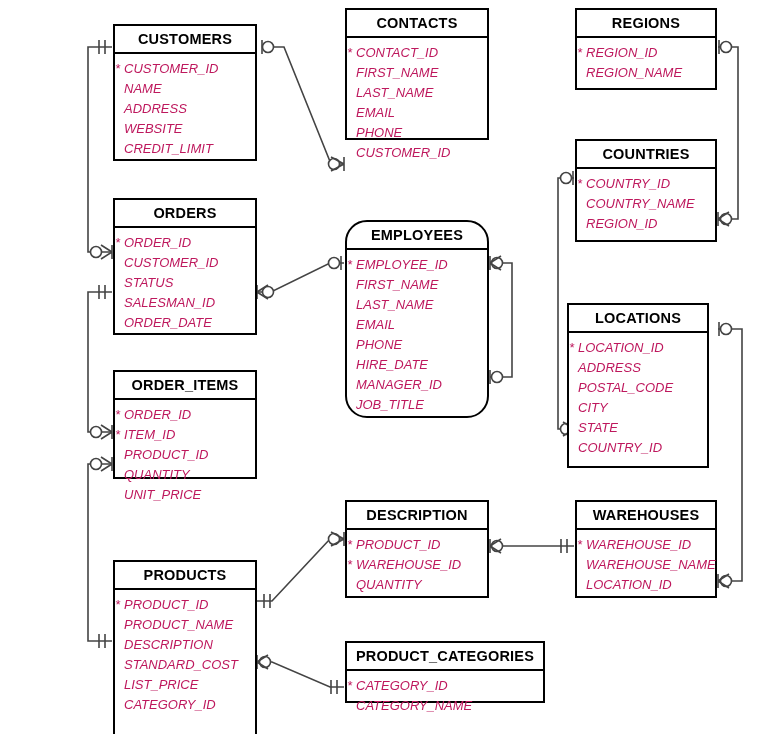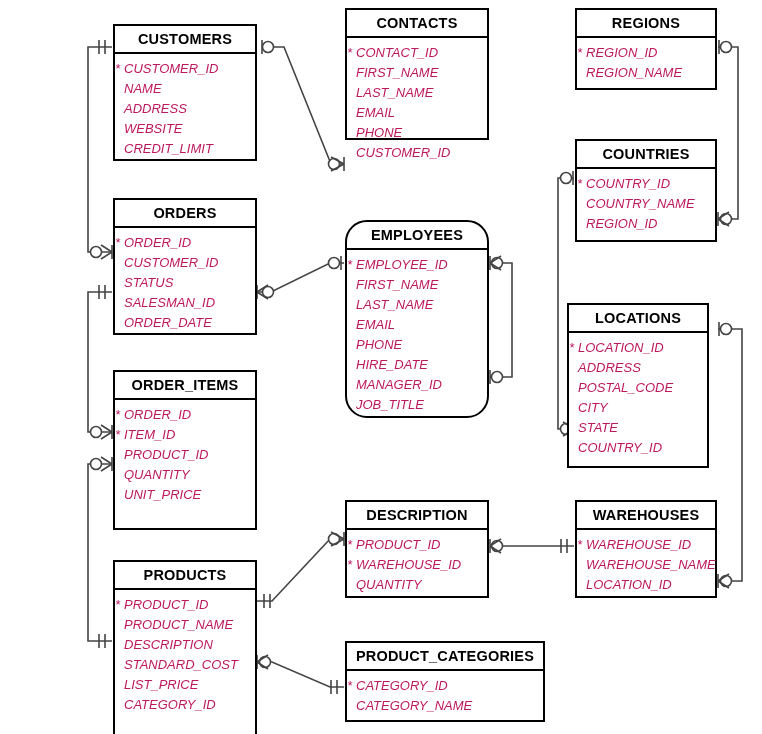--- a/index.html
+++ b/index.html
@@ -241,21 +241,21 @@
         <div class="entity-title">LOCATIONS</div>
         <div class="attr-list">
           <div class="attr"><span class="pk">*</span><span class="nm">LOCATION_ID</span></div>
           <div class="attr"><span class="pk"></span><span class="nm">ADDRESS</span></div>
           <div class="attr"><span class="pk"></span><span class="nm">POSTAL_CODE</span></div>
           <div class="attr"><span class="pk"></span><span class="nm">CITY</span></div>
           <div class="attr"><span class="pk"></span><span class="nm">STATE</span></div>
           <div class="attr"><span class="pk"></span><span class="nm">COUNTRY_ID</span></div>
         </div>
       </div>
-      <div class="entity" style="left: 113px; top: 370px; width: 144px; height: 160px;">
+      <div class="entity" style="left: 113px; top: 370px; width: 144px; height: 109px;">
         <div class="entity-title">ORDER_ITEMS</div>
         <div class="attr-list">
           <div class="attr"><span class="pk">*</span><span class="nm">ORDER_ID</span></div>
           <div class="attr"><span class="pk">*</span><span class="nm">ITEM_ID</span></div>
           <div class="attr"><span class="pk"></span><span class="nm">PRODUCT_ID</span></div>
           <div class="attr"><span class="pk"></span><span class="nm">QUANTITY</span></div>
           <div class="attr"><span class="pk"></span><span class="nm">UNIT_PRICE</span></div>
         </div>
       </div>
       <div class="entity" style="left: 345px; top: 500px; width: 144px; height: 98px;">
@@ -278,21 +278,21 @@
         <div class="entity-title">PRODUCTS</div>
         <div class="attr-list">
           <div class="attr"><span class="pk">*</span><span class="nm">PRODUCT_ID</span></div>
           <div class="attr"><span class="pk"></span><span class="nm">PRODUCT_NAME</span></div>
           <div class="attr"><span class="pk"></span><span class="nm">DESCRIPTION</span></div>
           <div class="attr"><span class="pk"></span><span class="nm">STANDARD_COST</span></div>
           <div class="attr"><span class="pk"></span><span class="nm">LIST_PRICE</span></div>
           <div class="attr"><span class="pk"></span><span class="nm">CATEGORY_ID</span></div>
         </div>
       </div>
-      <div class="entity" style="left: 345px; top: 641px; width: 200px; height: 81px;">
+      <div class="entity" style="left: 345px; top: 641px; width: 200px; height: 62px;">
         <div class="entity-title">PRODUCT_CATEGORIES</div>
         <div class="attr-list">
           <div class="attr"><span class="pk">*</span><span class="nm">CATEGORY_ID</span></div>
           <div class="attr"><span class="pk"></span><span class="nm">CATEGORY_NAME</span></div>
         </div>
       </div>
     </div>
 
 </div>
 

